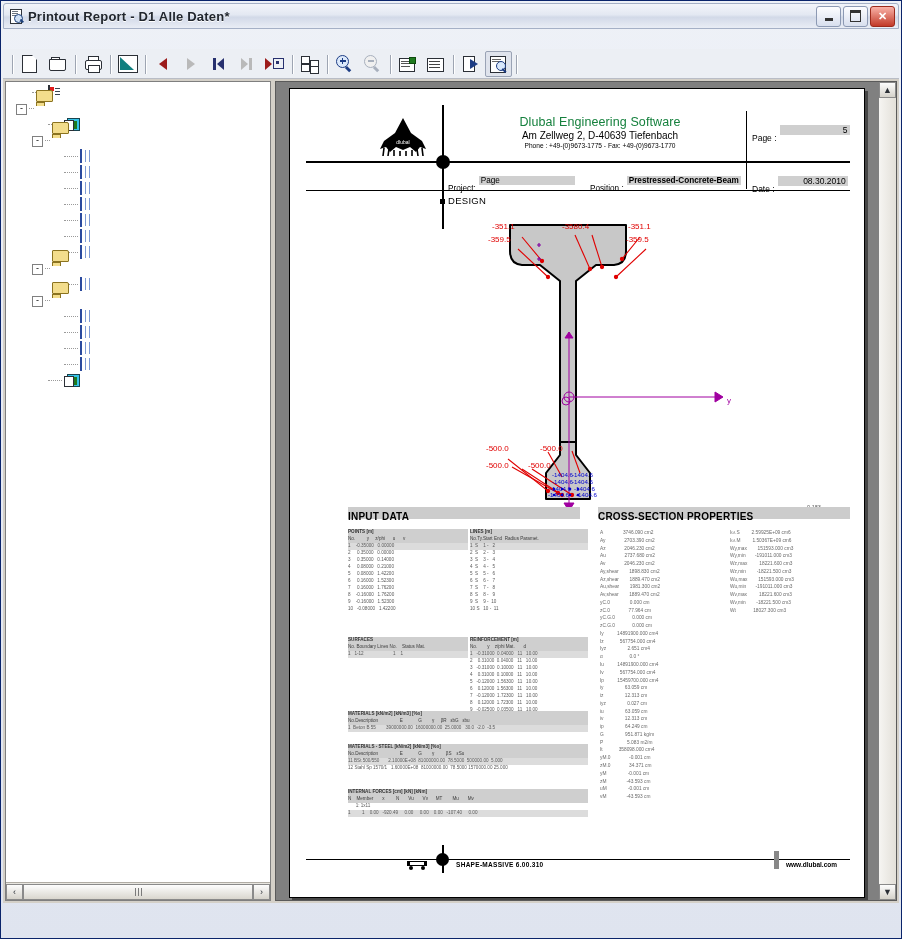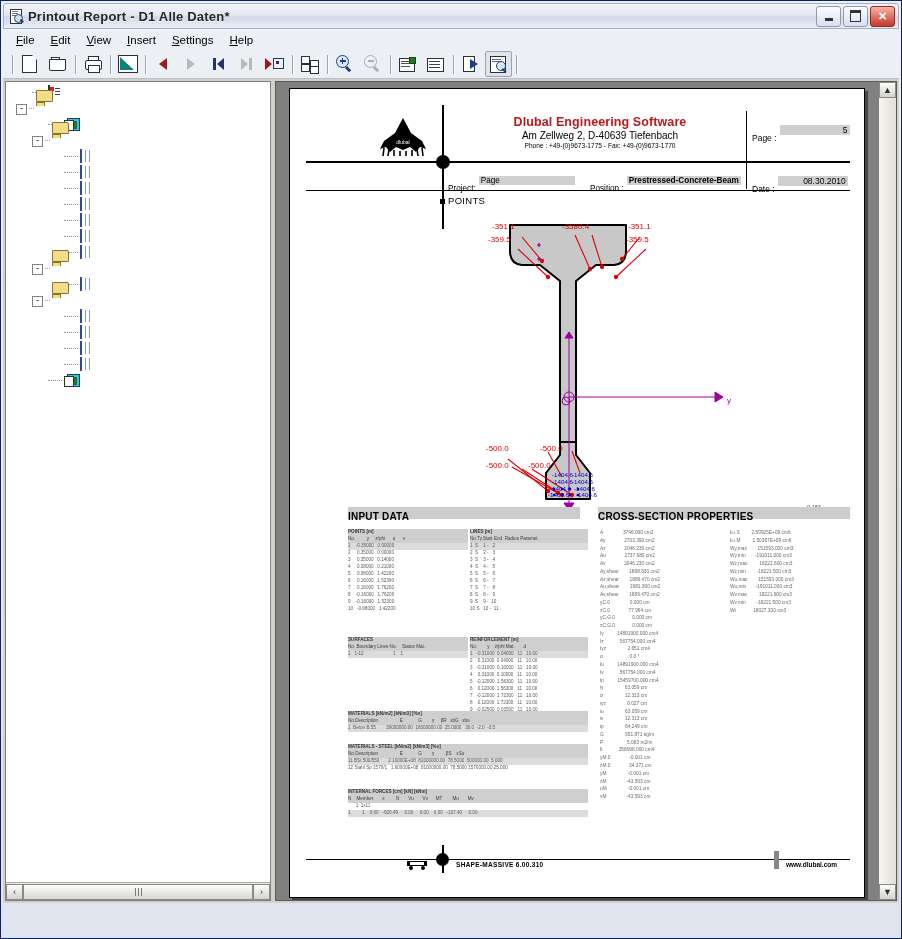--- a/index.html
+++ b/index.html
@@ -156,21 +156,21 @@
 
   
   .logo{position:absolute;left:80px;top:28px;width:66px;height:40px;}
   .hdrline1{position:absolute;left:16px;top:72px;width:544px;height:1.6px;background:#000;}
   .hdrline2{position:absolute;left:16px;top:101px;width:544px;height:1px;background:#000;}
   .vline{position:absolute;left:152px;top:16px;width:1.6px;height:124px;background:#000;}
   .vline2{position:absolute;left:456px;top:22px;width:1px;height:78px;background:#000;}
   .bigdot{position:absolute;left:146px;top:66px;width:14px;height:14px;background:#000;border-radius:50%;}
   .smalldot{position:absolute;left:150px;top:110px;width:5px;height:5px;background:#000;}
   .company{position:absolute;left:170px;top:26px;width:280px;text-align:center;}
-  .company .c1{font-size:12.5px;font-weight:bold;color:#b91c1c;letter-spacing:.1px;}
+  .company .c1{font-size:12.5px;font-weight:normal;color:#15803d;letter-spacing:.1px;}
   .company .c2{font-size:10px;color:#000;margin-top:1px;}
   .company .c3{font-size:6.6px;color:#000;margin-top:1px;}
   .pagefield{position:absolute;left:462px;top:28px;display:flex;align-items:center;font-size:8.5px;}
   .datefield{position:absolute;left:462px;top:79px;display:flex;align-items:center;font-size:8.5px;}
   .flabel{color:#000;margin-right:3px;margin-top:16px;}
   .fval{background:#cfcfcf;min-width:66px;text-align:right;padding:0 2px;color:#000;}
   .projfield{position:absolute;left:158px;top:79px;display:flex;align-items:center;font-size:8.2px;}
   .projfield .fval{min-width:92px;text-align:left;}
   .posfield{position:absolute;left:300px;top:79px;display:flex;align-items:center;font-size:8.2px;}
   .posfield .fval{min-width:110px;text-align:left;font-weight:bold;}
@@ -231,28 +231,20 @@
       <span class="wbtn wmin">
           <i></i>
         </span>
       <span class="wbtn wmax">
           <i></i>
         </span>
       <span class="wbtn wclose"></span>
     </span>
   </div>
 
-  <div class="menubar">
-    <span class="menuitem"><u>F</u><span>ile</span></span>
-    <span class="menuitem"><u>E</u><span>dit</span></span>
-    <span class="menuitem"><u>V</u><span>iew</span></span>
-    <span class="menuitem"><u>I</u><span>nsert</span></span>
-    <span class="menuitem"><u>S</u><span>ettings</span></span>
-    <span class="menuitem"><u>H</u><span>elp</span></span>
-  </div>
 
   <div class="toolbar">
     <span class="tsep"></span>
     <span class="tbtn">
         <span class="g-newdoc"></span>
       </span>
     <span class="tbtn">
         <span class="g-open">
           <b></b>
           <i></i>
@@ -520,21 +512,21 @@
           <span class="fval">08.30.2010</span>
         </div>
         <div class="projfield">
           <span class="flabel">Project:</span>
           <span class="fval">Page</span>
         </div>
         <div class="posfield">
           <span class="flabel">Position :</span>
           <span class="fval">Prestressed-Concrete-Beam</span>
         </div>
-        <div class="designlbl">POINTS</div>
+        <div class="designlbl">DESIGN</div>
 
         <svg class="xsec" viewBox="0 0 576 300">
 
           <path d="M248 18 L336 18 L336 44 Q336 57 324 58 L306 58 L286 74 L286 235 L270 235 L270 74 L250 58 L232 58 Q220 57 220 44 L220 18 Z" fill="#c8c8c8" stroke="#000" stroke-width="2" stroke-linejoin="round"></path>
 
           <path d="M270 235 L270 248 L256 266 L256 292 L300 292 L300 266 L286 248 L286 235 Z" fill="#c8c8c8" stroke="#000" stroke-width="2" stroke-linejoin="round"></path>
 
           <g stroke="#e00000" stroke-width="1.1" fill="#e00000">
             <path d="M232 30 L252 54"></path>
               <path d="M228 42 L258 70"></path>

